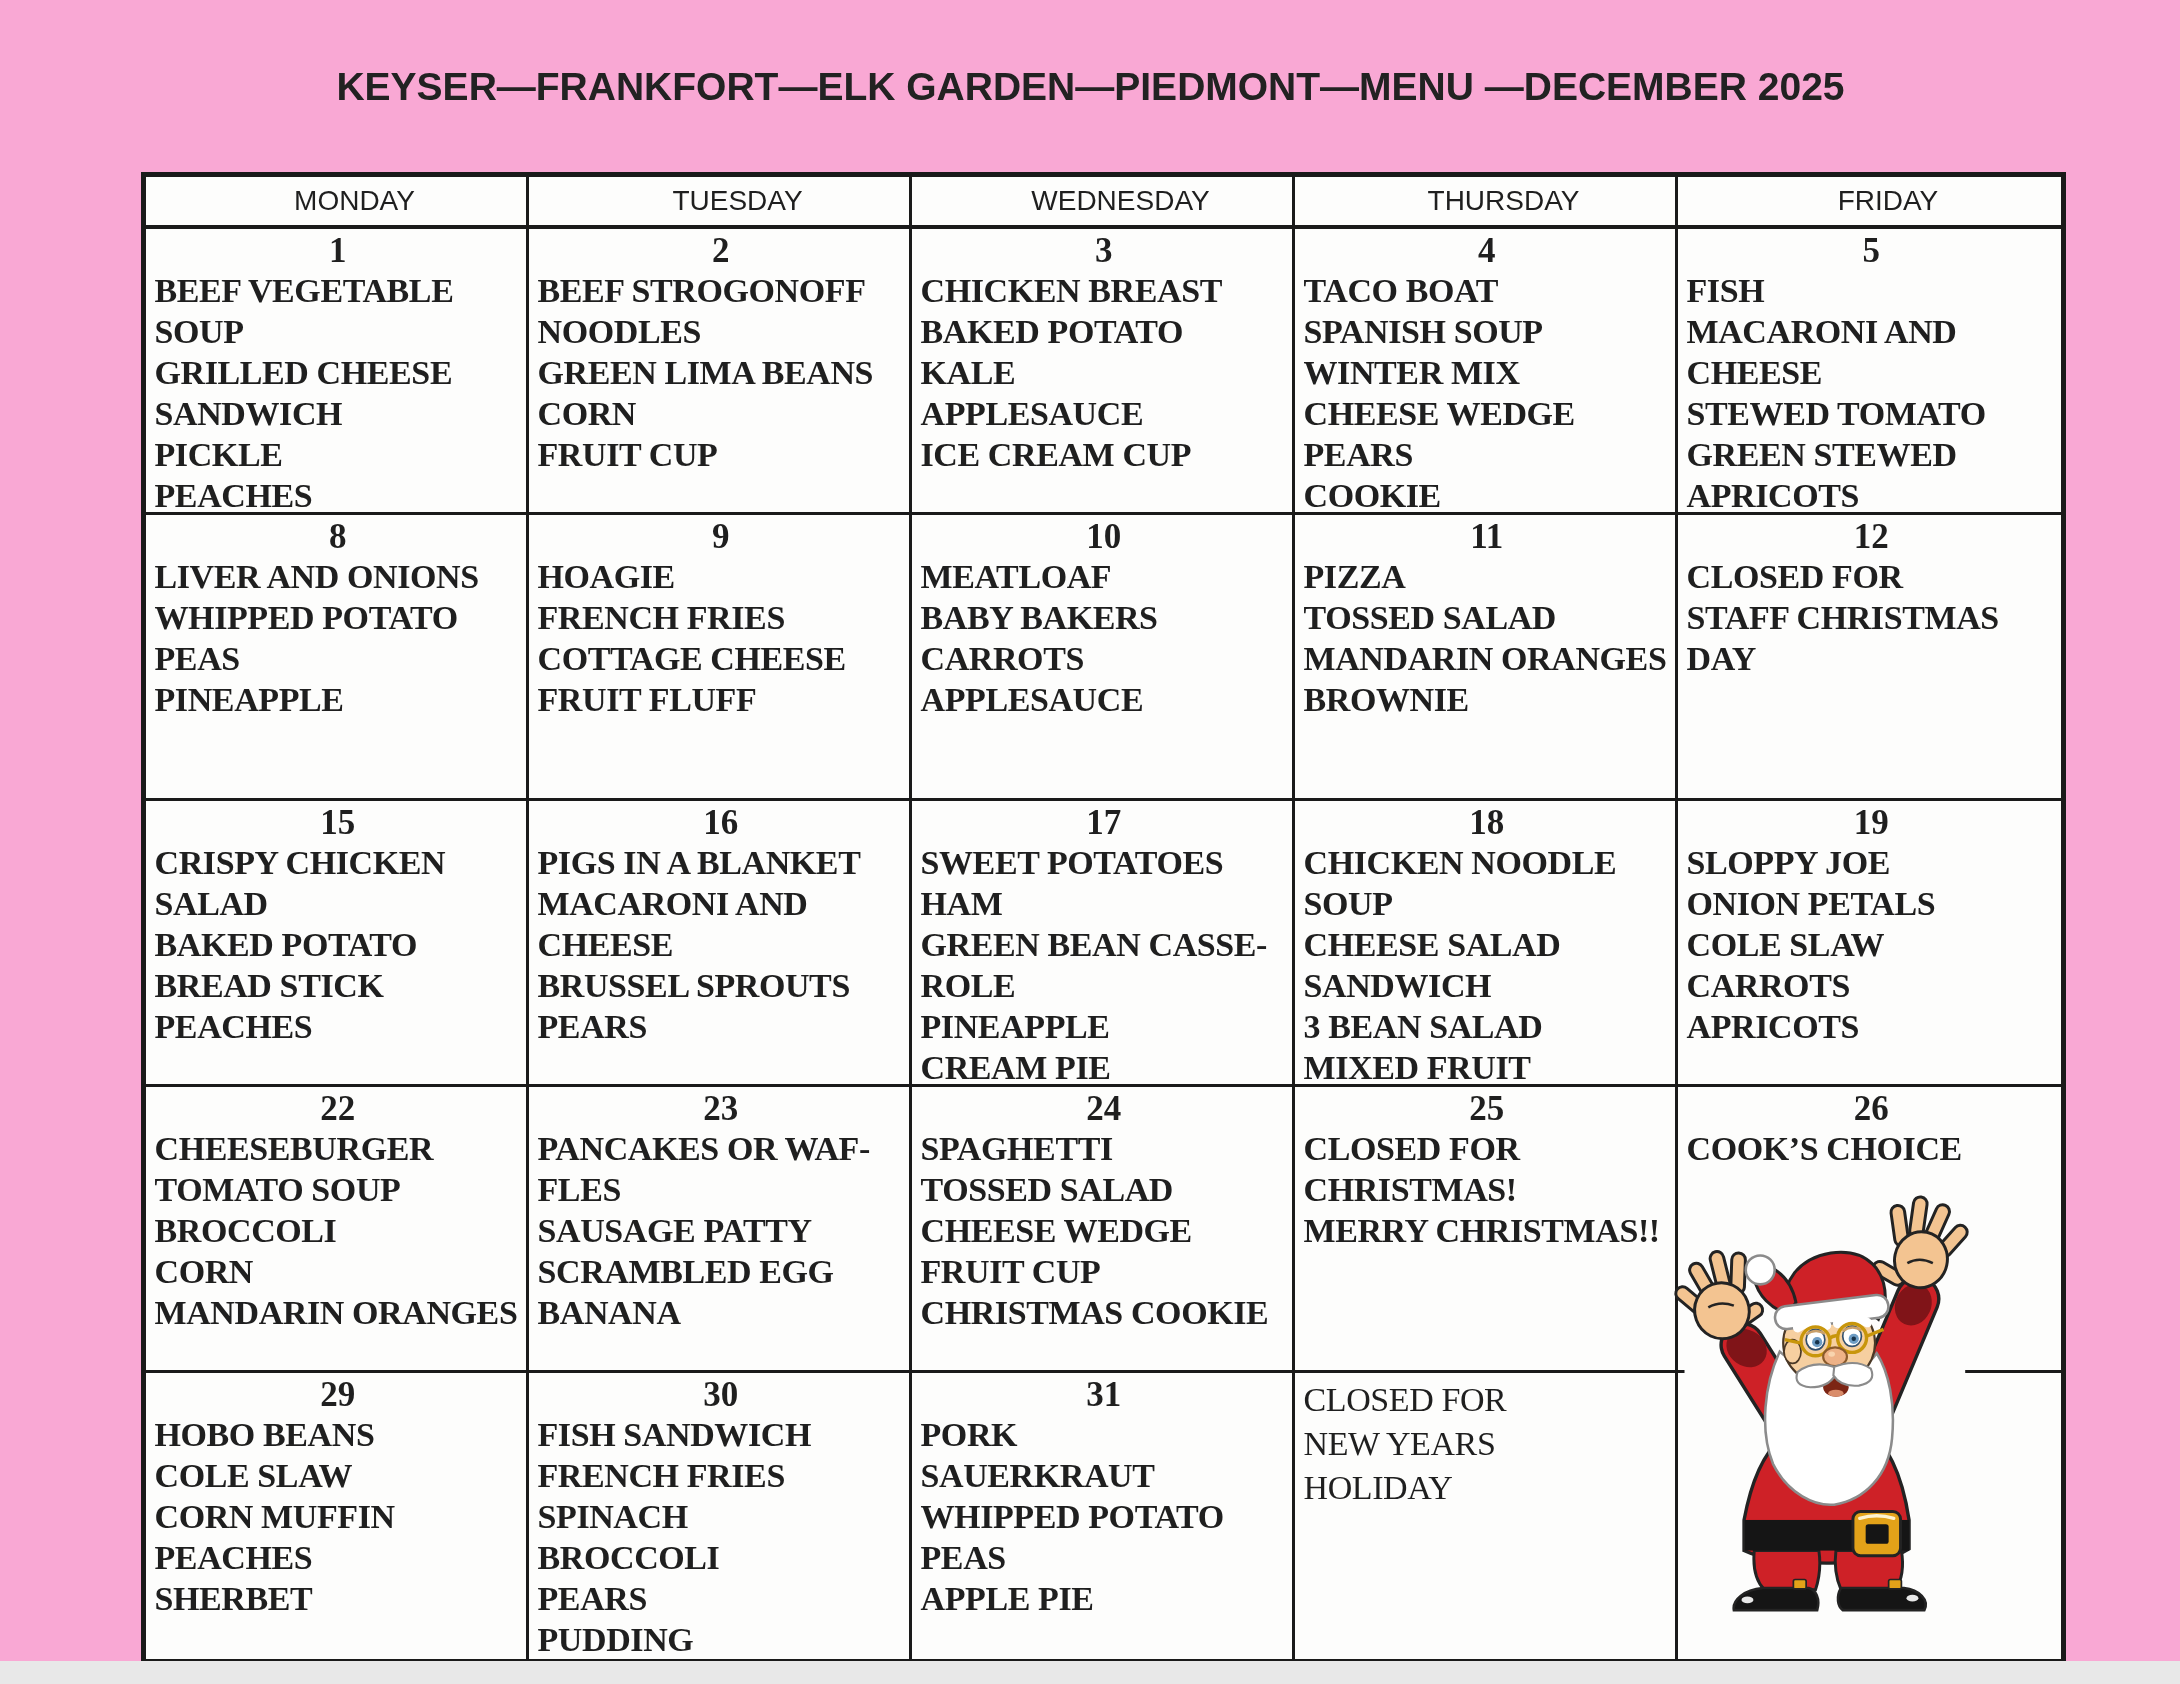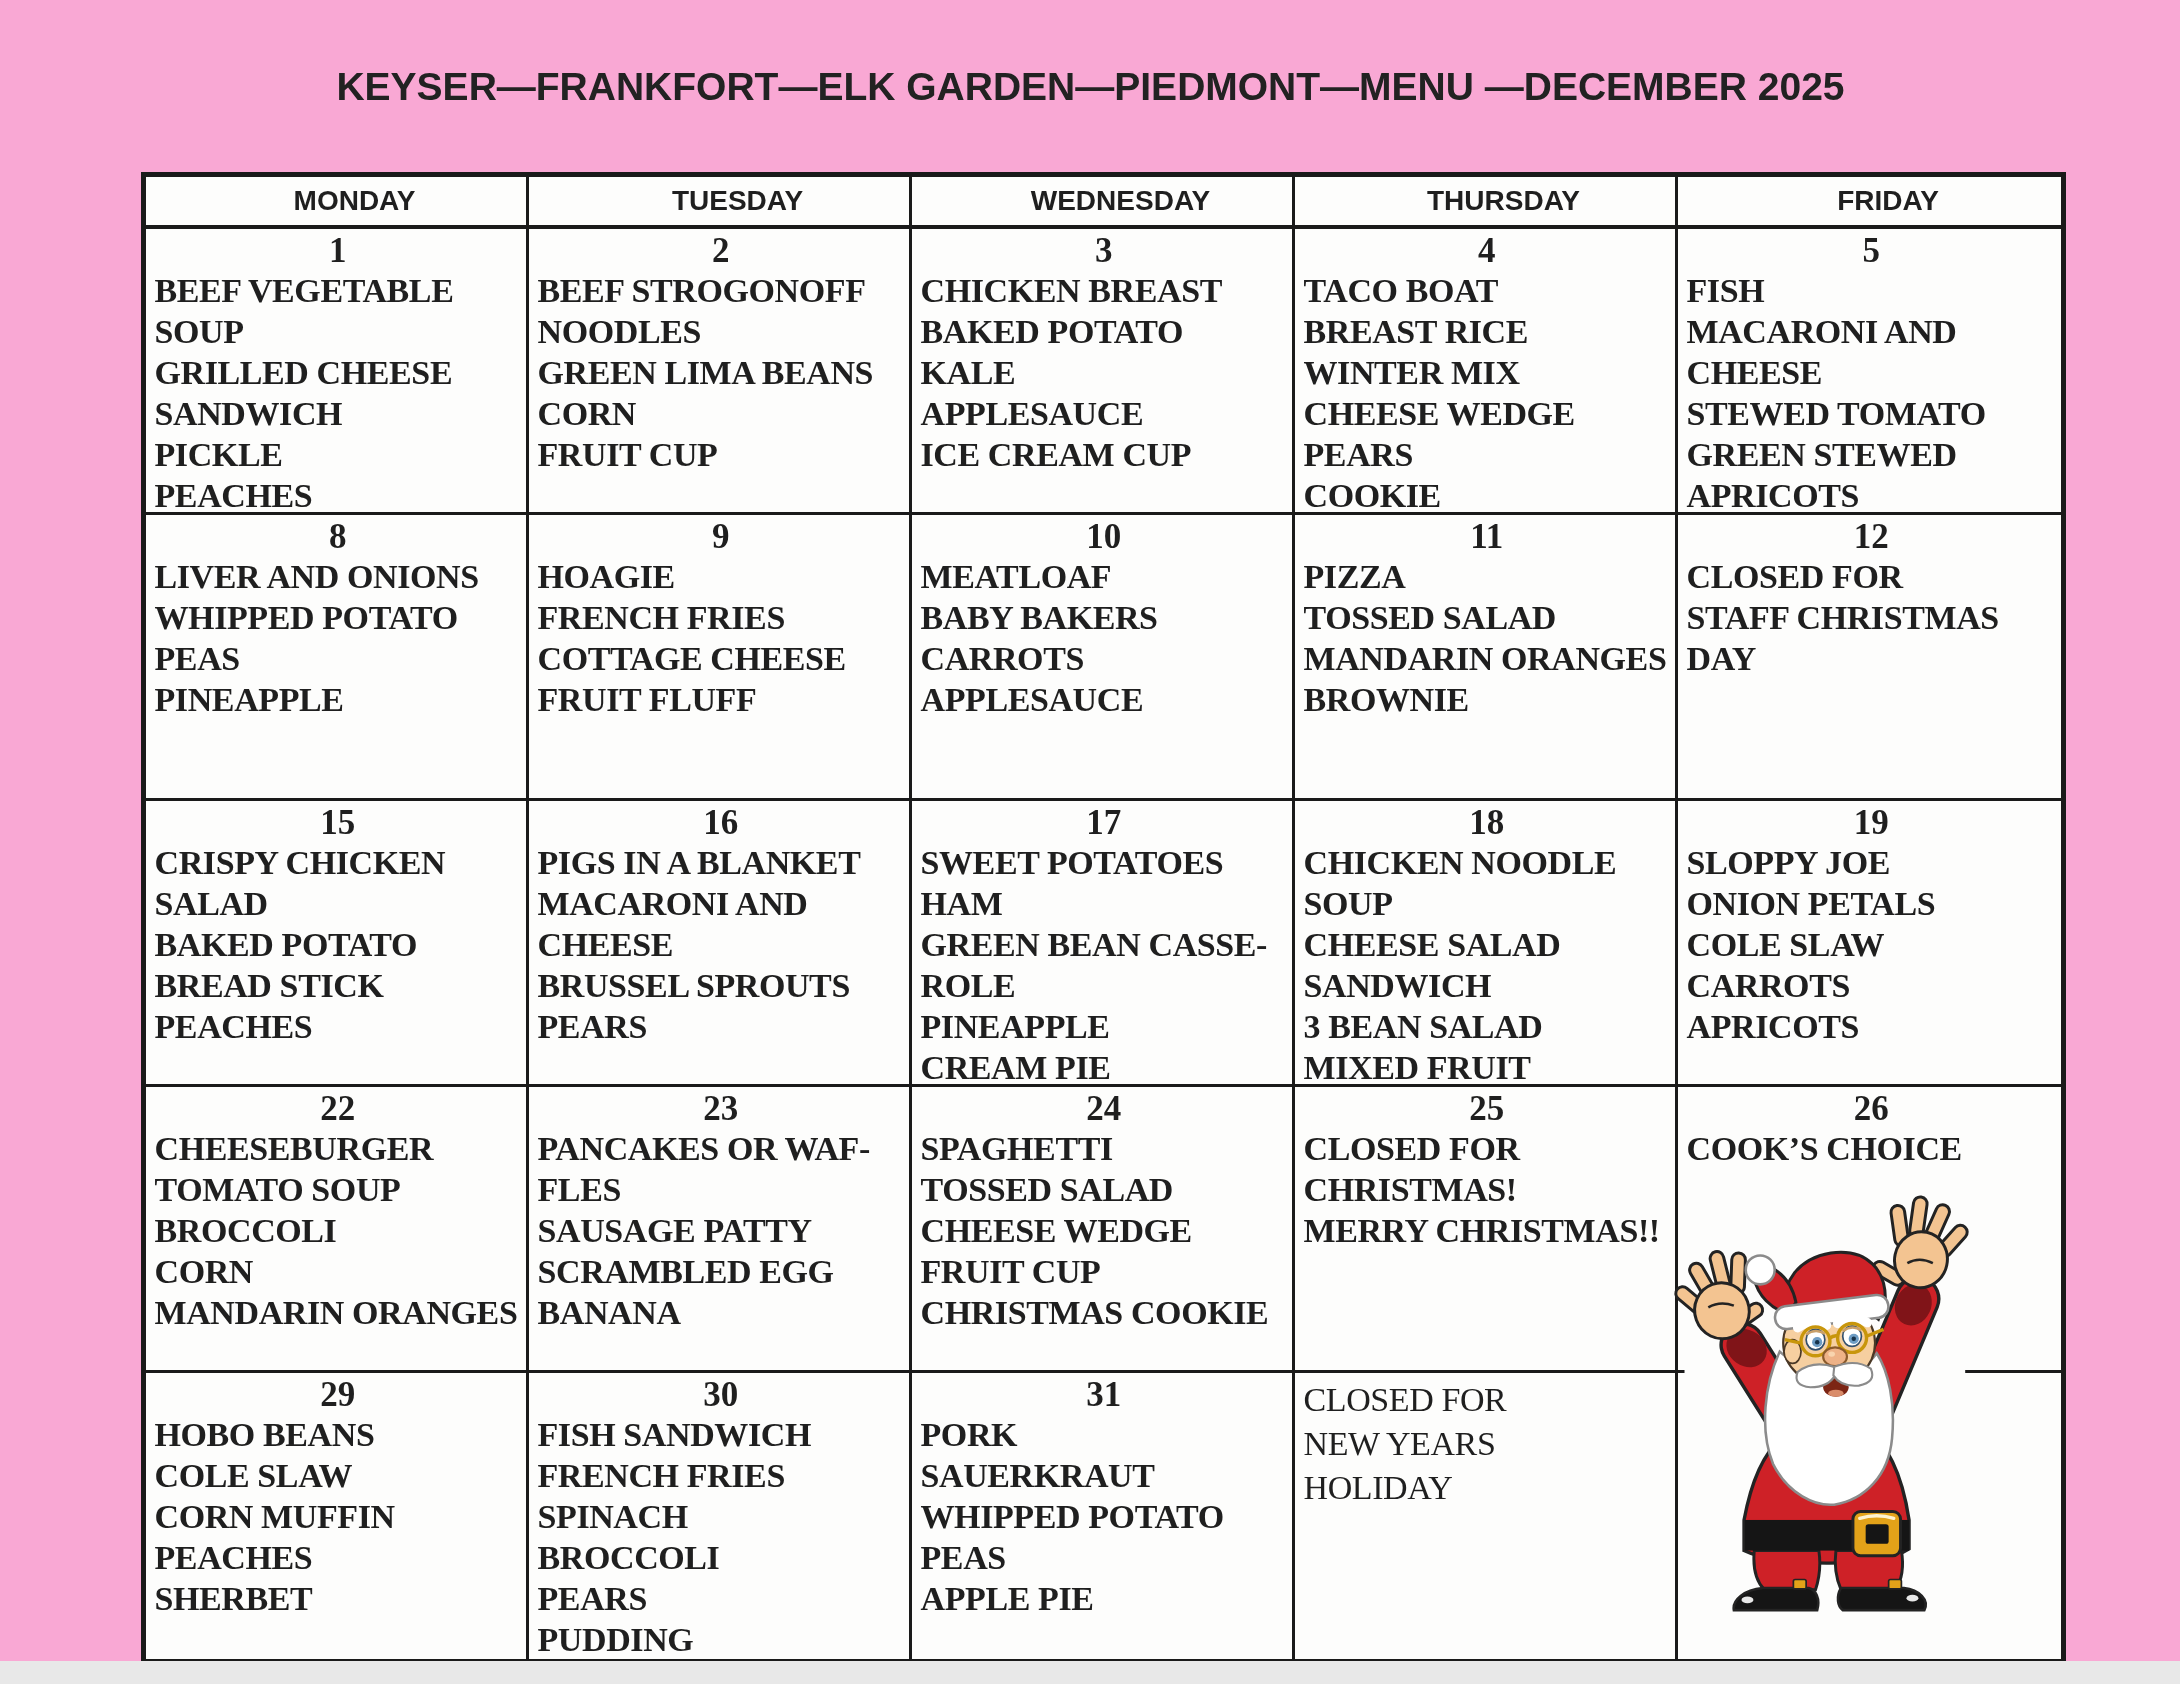--- a/index.html
+++ b/index.html
@@ -31,21 +31,21 @@
   .cal-header{
     display:grid;
     grid-template-columns:repeat(5,1fr);
     height:48px;
     border-bottom:4.3px solid #1a1a1a;
   }
   .hcell{
     border-right:3.4px solid #1a1a1a;
     display:flex;align-items:center;justify-content:center;
     font-family:"Liberation Sans", sans-serif;
-    font-weight:bold;
+    font-weight:normal;
     font-size:28px;
     color:#1f1f1f;
     padding-left:37px;
   }
   .hcell:last-child{border-right:none;}
   #cal-body{
     display:grid;
     grid-template-columns:repeat(5,1fr);
     grid-auto-rows:286px;
   }
@@ -121,21 +121,21 @@
           <div class="daynum">3</div>
           <div class="line">CHICKEN BREAST</div>
           <div class="line">BAKED POTATO</div>
           <div class="line">KALE</div>
           <div class="line">APPLESAUCE</div>
           <div class="line">ICE CREAM CUP</div>
         </div>
         <div class="cell">
           <div class="daynum">4</div>
           <div class="line">TACO BOAT</div>
-          <div class="line">BREAST RICE</div>
+          <div class="line">SPANISH SOUP</div>
           <div class="line">WINTER MIX</div>
           <div class="line">CHEESE WEDGE</div>
           <div class="line">PEARS</div>
           <div class="line">COOKIE</div>
         </div>
         <div class="cell">
           <div class="daynum">5</div>
           <div class="line">FISH</div>
           <div class="line">MACARONI AND</div>
           <div class="line">CHEESE</div>

